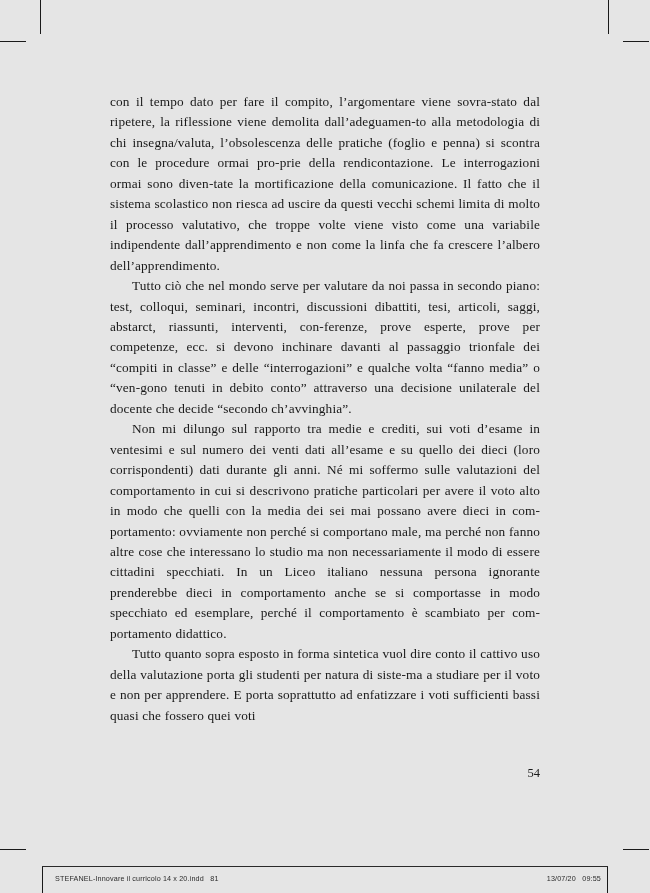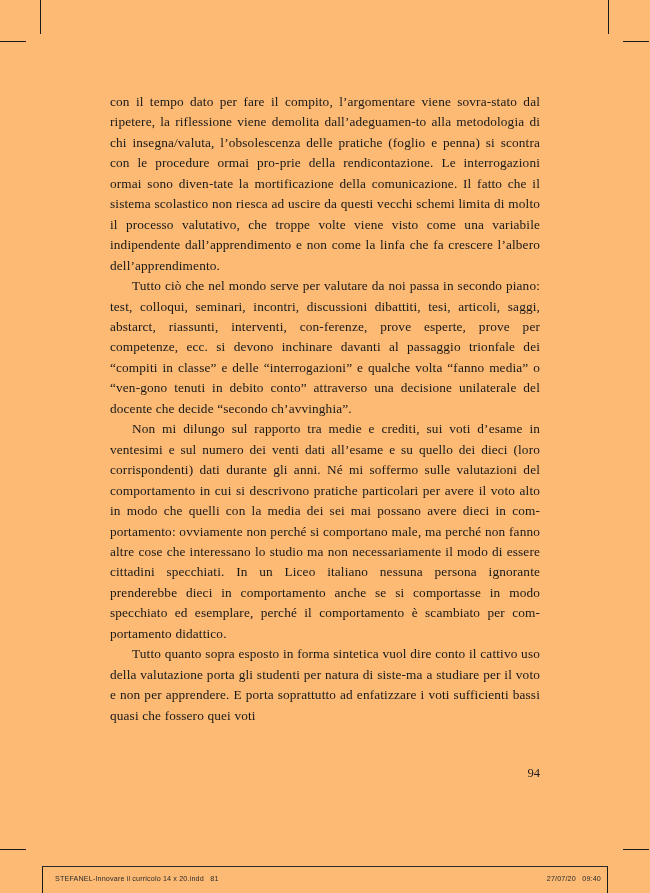--- a/index.html
+++ b/index.html
@@ -8,21 +8,21 @@
     padding: 0;
     background: #ffffff;
   }
   body {
     font-family: "Liberation Serif", "DejaVu Serif", serif;
   }
   #page {
     position: relative;
     width: 650px;
     height: 893px;
-    background: #fdba74;
+    background: #e5e5e5;
     overflow: hidden;
   }
 
   
   .crop {
     position: absolute;
     background: #1a1a1a;
   }
   .crop-v { width: 1px; height: 34px; }
   .crop-h { height: 1px; width: 26px; }
@@ -117,21 +117,21 @@
   <div class="crop crop-v crop-bl-v"></div>
   <div class="crop crop-v crop-br-v"></div>
 
   <div id="textblock">
     <p class="para first">con il tempo dato per fare il compito, l’argomentare viene sovra-stato dal ripetere, la riflessione viene demolita dall’adeguamen-to alla metodologia di chi insegna/valuta, l’obsolescenza delle pratiche (foglio e penna) si scontra con le procedure ormai pro-prie della rendicontazione. Le interrogazioni ormai sono diven-tate la mortificazione della comunicazione. Il fatto che il sistema scolastico non riesca ad uscire da questi vecchi schemi limita di molto il processo valutativo, che troppe volte viene visto come una variabile indipendente dall’apprendimento e non come la linfa che fa crescere l’albero dell’apprendimento.</p>
     <p class="para">Tutto ciò che nel mondo serve per valutare da noi passa in secondo piano: test, colloqui, seminari, incontri, discussioni dibattiti, tesi, articoli, saggi, abstarct, riassunti, interventi, con-ferenze, prove esperte, prove per competenze, ecc. si devono inchinare davanti al passaggio trionfale dei “compiti in classe” e delle “interrogazioni” e qualche volta “fanno media” o “ven-gono tenuti in debito conto” attraverso una decisione unilaterale del docente che decide “secondo ch’avvinghia”.</p>
     <p class="para">Non mi dilungo sul rapporto tra medie e crediti, sui voti d’esame in ventesimi e sul numero dei venti dati all’esame e su quello dei dieci (loro corrispondenti) dati durante gli anni. Né mi soffermo sulle valutazioni del comportamento in cui si descrivono pratiche particolari per avere il voto alto in modo che quelli con la media dei sei mai possano avere dieci in com-portamento: ovviamente non perché si comportano male, ma perché non fanno altre cose che interessano lo studio ma non necessariamente il modo di essere cittadini specchiati. In un Liceo italiano nessuna persona ignorante prenderebbe dieci in comportamento anche se si comportasse in modo specchiato ed esemplare, perché il comportamento è scambiato per com-portamento didattico.</p>
     <p class="para">Tutto quanto sopra esposto in forma sintetica vuol dire conto il cattivo uso della valutazione porta gli studenti per natura di siste-ma a studiare per il voto e non per apprendere. E porta soprattutto ad enfatizzare i voti sufficienti bassi quasi che fossero quei voti</p>
   </div>
 
-  <div id="folio">94</div>
+  <div id="folio">54</div>
 
   <div id="footer-rule"></div>
   <div id="footer">
     <span class="f-left">STEFANEL-Innovare il curricolo 14 x 20.indd   81</span>
-    <span class="f-right">27/07/20   09:40</span>
+    <span class="f-right">13/07/20   09:55</span>
   </div>
 
 </div>
 
 </body></html>

